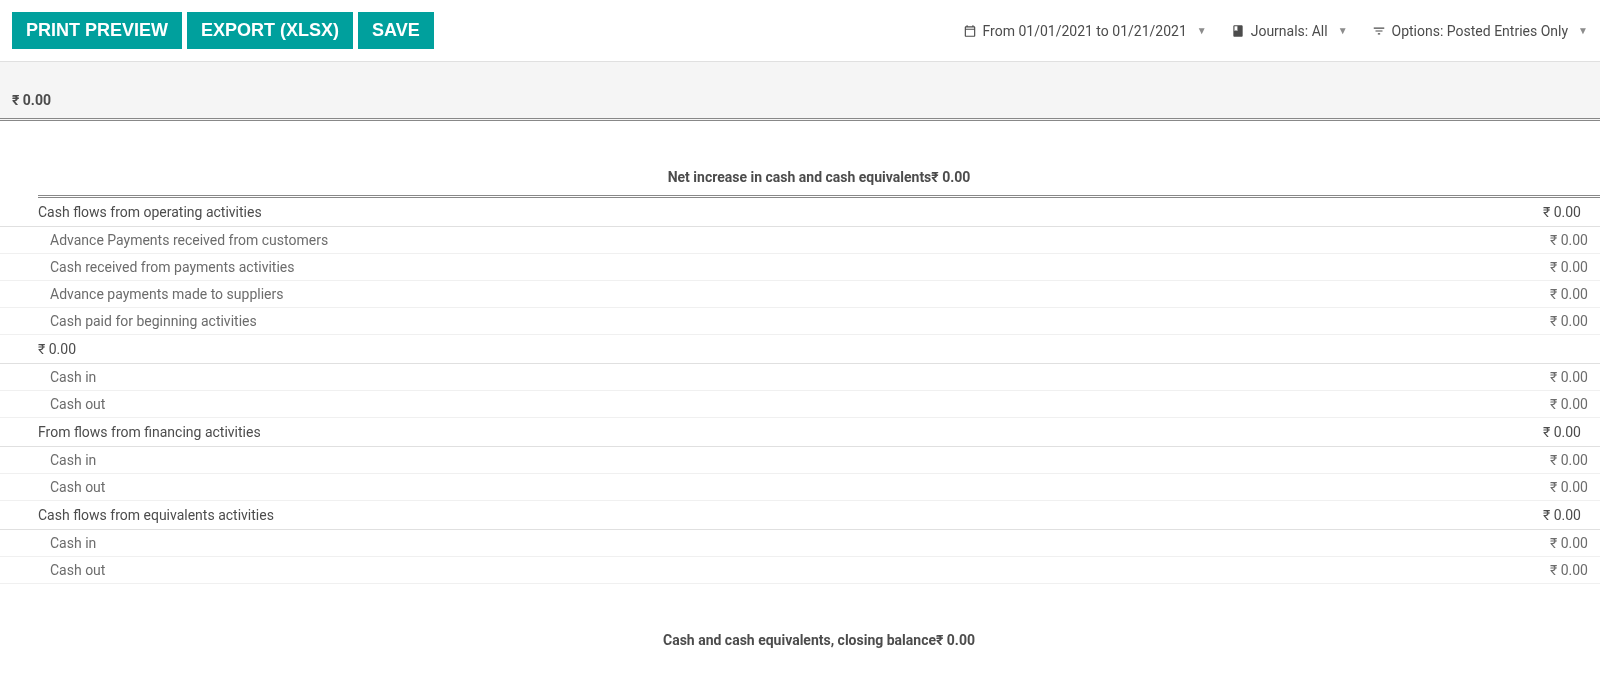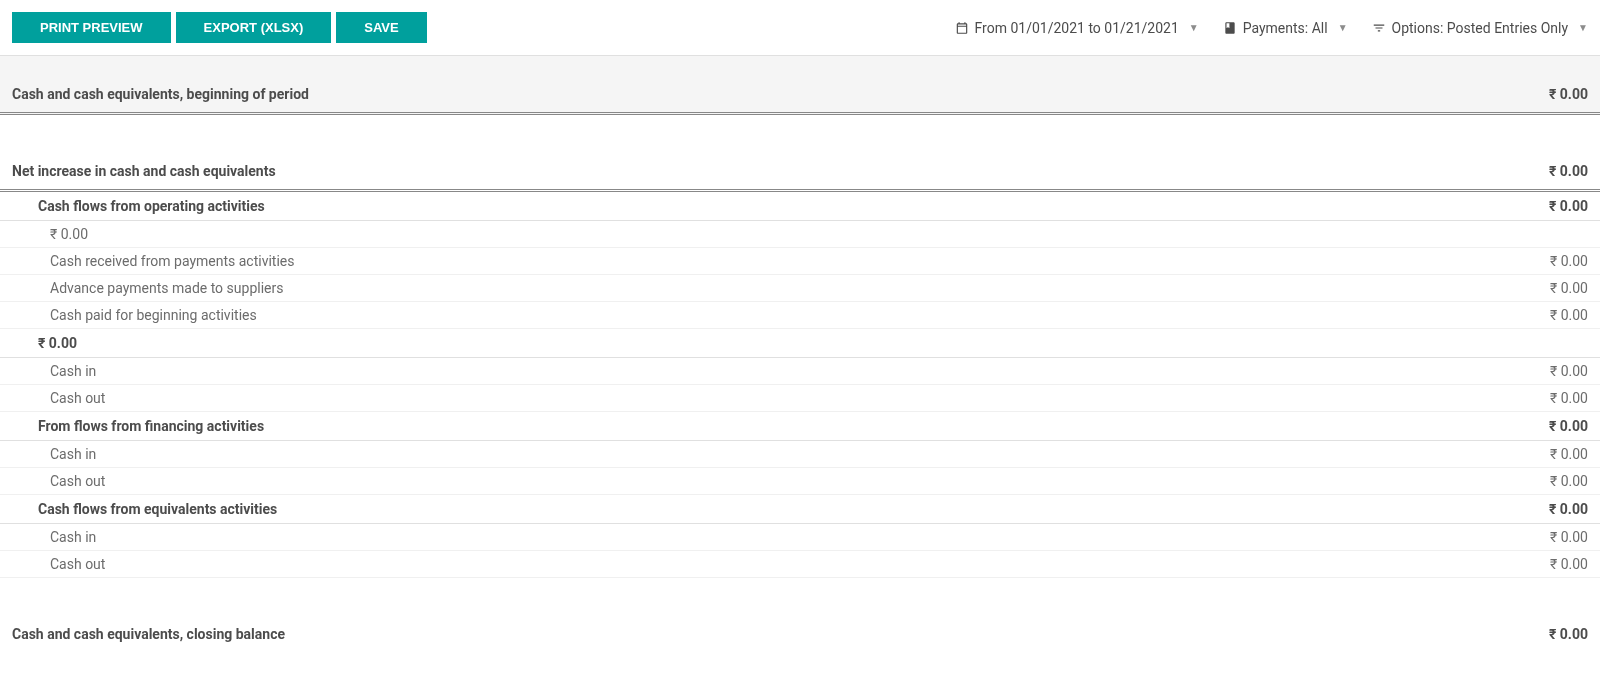--- a/index.html
+++ b/index.html
@@ -25,22 +25,22 @@
     }
     .toolbar {
       display: flex;
       align-items: center;
       gap: 5px;
     }
     .btn {
       background: #00a09d;
       color: #ffffff;
       border: none;
-      padding: 8px 28px;
-      font-size: 13px;
+      padding: 8px 14px;
+      font-size: 18px;
       font-weight: 600;
       cursor: pointer;
       text-transform: uppercase;
     }
     .filters {
       margin-left: auto;
       display: flex;
       align-items: center;
       gap: 24px;
       color: #4c4c4c;
@@ -78,30 +78,31 @@
       font-weight: 700;
       color: #4c4c4c;
     }
     .spacer {
       height: 38px;
     }
     .section-total {
       padding: 10px 12px;
       border-bottom: 3px double #888;
       display: flex;
+      justify-content: center;
+      font-weight: 700;
+      color: #4c4c4c;
+      margin-left: 38px;
+    }
+    .sub-section {
+      padding: 6px 19px 6px 38px;
+      border-bottom: 1px solid #e0e0e0;
+      display: flex;
       justify-content: space-between;
-      font-weight: 700;
-      color: #4c4c4c;
-    }
-    .sub-section {
-      padding: 6px 12px 6px 38px;
-      border-bottom: 1px solid #e0e0e0;
-      display: flex;
-      justify-content: space-between;
-      font-weight: 700;
+      font-weight: 400;
       color: #4c4c4c;
     }
     .line-item {
       padding: 5px 12px 5px 50px;
       border-bottom: 1px solid #f0f0f0;
       display: flex;
       justify-content: space-between;
       font-weight: 400;
       color: #6c6c6c;
     }
@@ -128,56 +129,56 @@
         </span>
         <span>From 01/01/2021 to 01/21/2021</span>
         <span class="caret">▼</span>
       </div>
       <div class="filter-item">
         <span class="icon">
           <svg width="14" height="14" viewBox="0 0 24 24" fill="#4c4c4c">
               <path d="M18 2H6c-1.1 0-2 .9-2 2v16c0 1.1.9 2 2 2h12c1.1 0 2-.9 2-2V4c0-1.1-.9-2-2-2zM6 4h5v8l-2.5-1.5L6 12V4z"></path>
             </svg>
         </span>
-        <span>Payments: All</span>
+        <span>Journals: All</span>
         <span class="caret">▼</span>
       </div>
       <div class="filter-item">
         <span class="icon">
           <svg width="14" height="14" viewBox="0 0 24 24" fill="#4c4c4c">
               <path d="M10 18h4v-2h-4v2zM3 6v2h18V6H3zm3 7h12v-2H6v2z"></path>
             </svg>
         </span>
         <span>Options: Posted Entries Only</span>
         <span class="caret">▼</span>
       </div>
     </div>
   </div>
 </div>
 
 <div class="content-wrapper">
   <div class="content">
 
     <div class="section-beginning">
-      <span>Cash and cash equivalents, beginning of period</span>
       <span class="amount">₹ 0.00</span>
     </div>
 
     <div class="spacer"></div>
 
     <div class="section-total">
       <span>Net increase in cash and cash equivalents</span>
       <span class="amount">₹ 0.00</span>
     </div>
 
     <div class="sub-section">
       <span>Cash flows from operating activities</span>
       <span class="amount">₹ 0.00</span>
     </div>
     <div class="line-item">
+      <span>Advance Payments received from customers</span>
       <span class="amount">₹ 0.00</span>
     </div>
     <div class="line-item">
       <span>Cash received from payments activities</span>
       <span class="amount">₹ 0.00</span>
     </div>
     <div class="line-item">
       <span>Advance payments made to suppliers</span>
       <span class="amount">₹ 0.00</span>
     </div>

